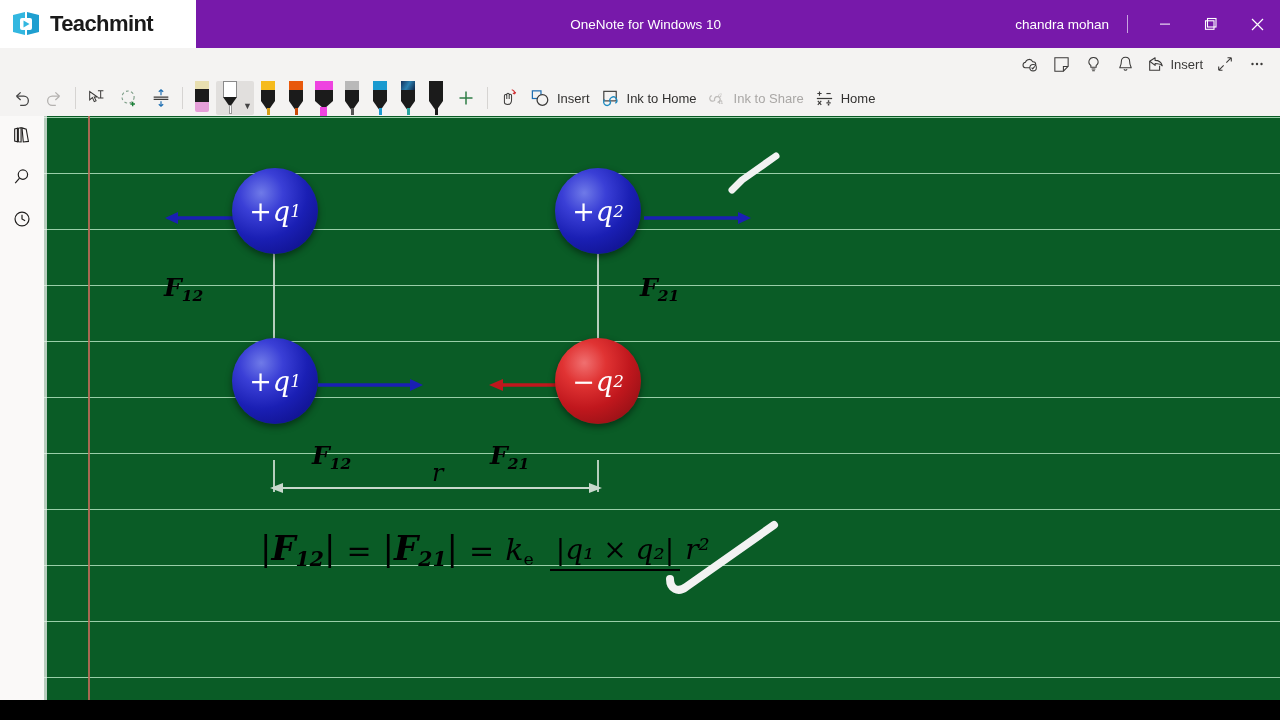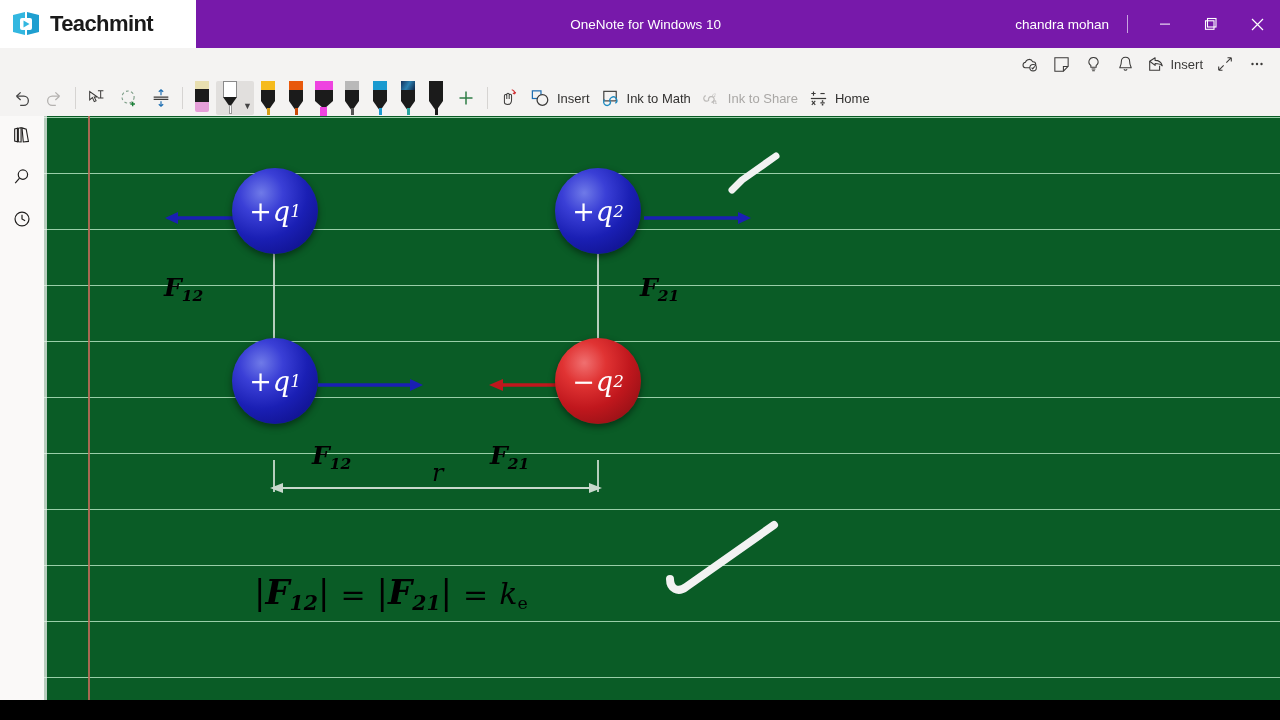--- a/index.html
+++ b/index.html
@@ -425,21 +425,21 @@
         <rect x="2.5" y="3" width="9" height="8" fill="none" stroke="#1f6fb2" stroke-width="1.3"></rect>
         <circle cx="13" cy="12.5" r="5.6" fill="#f4f3f2" stroke="#3b3a39" stroke-width="1.3"></circle>
       </svg>
       <span>Insert</span>
     </span>
     <span class="tbtn">
       <svg width="21" height="21" viewBox="0 0 22 22">
         <rect x="4" y="3.5" width="13" height="10" fill="none" stroke="#3b3a39" stroke-width="1.2"></rect>
         <path d="M5 12 A3.6 3.6 0 1 0 11 15 A3.6 3.6 0 1 1 16 16" fill="none" stroke="#1f8ac0" stroke-width="1.4"></path>
       </svg>
-      <span>Ink to Math</span>
+      <span>Ink to Home</span>
     </span>
     <span class="tbtn disabled">
       <svg width="21" height="21" viewBox="0 0 22 22">
         <path d="M5 8 A3 3 0 1 0 8 13 A3 3 0 1 1 11 15" fill="none" stroke="#bdbbb9" stroke-width="1.3"></path>
         <text x="11.5" y="9" font-size="7" fill="#bdbbb9" font-family="DejaVu Serif, serif" font-style="italic">a</text>
         <text x="12" y="17" font-size="8" fill="#bdbbb9" font-family="DejaVu Serif, serif">a</text>
       </svg>
       <span>Ink to Share</span>
     </span>
     <span class="tbtn">
@@ -537,26 +537,30 @@
 
     <div class="connector" style="left:229px; top:344px; height:32px; background:#c9d9cd;"></div>
     <div class="connector" style="left:553px; top:344px; height:32px; background:#c9d9cd;"></div>
     <div class="dim-label" style="left:388px; top:343px;">r</div>
     <svg style="position:absolute;left:222px;top:362px;" width="340" height="20">
       <path d="M14 10 H326" stroke="#c9d9cd" stroke-width="2" fill="none"></path>
       <path d="M4 10 L17 5 L17 15 Z" fill="#c9d9cd"></path>
       <path d="M336 10 L323 5 L323 15 Z" fill="#c9d9cd"></path>
     </svg>
 
-    <div class="formula" style="left:210px; top:415px;margin-top:44px;">
+    <div class="formula" style="left:216px; top:415px;">
       <span class="fm-abs"><span class="bar">|</span><span style="font-style:italic">F</span><sub>12</sub><span class="bar">|</span></span>
       <span class="fm-eq">=</span>
       <span class="fm-abs"><span class="bar">|</span><span style="font-style:italic">F</span><sub>21</sub><span class="bar">|</span></span>
       <span class="fm-eq">=</span>
       <span class="fm-k"><span style="font-style:italic">k</span><sub style="font-style:normal">e</sub></span>
+      <span class="frac">
+        <span class="num">|q₁ × q₂|</span>
+        <span class="den">r²</span>
+      </span>
     </div>
 
     <svg style="position:absolute;left:570px;top:395px;" width="180" height="90">
       <path d="M58 170 M56 172" stroke="none"></path>
       <path d="M56 68 C56 78 64 82 72 76 L160 14" stroke="#f2f2f2" stroke-width="8" fill="none" stroke-linecap="round" stroke-linejoin="round"></path>
     </svg>
 
   </div>
 
   <div class="bottombar"></div>

